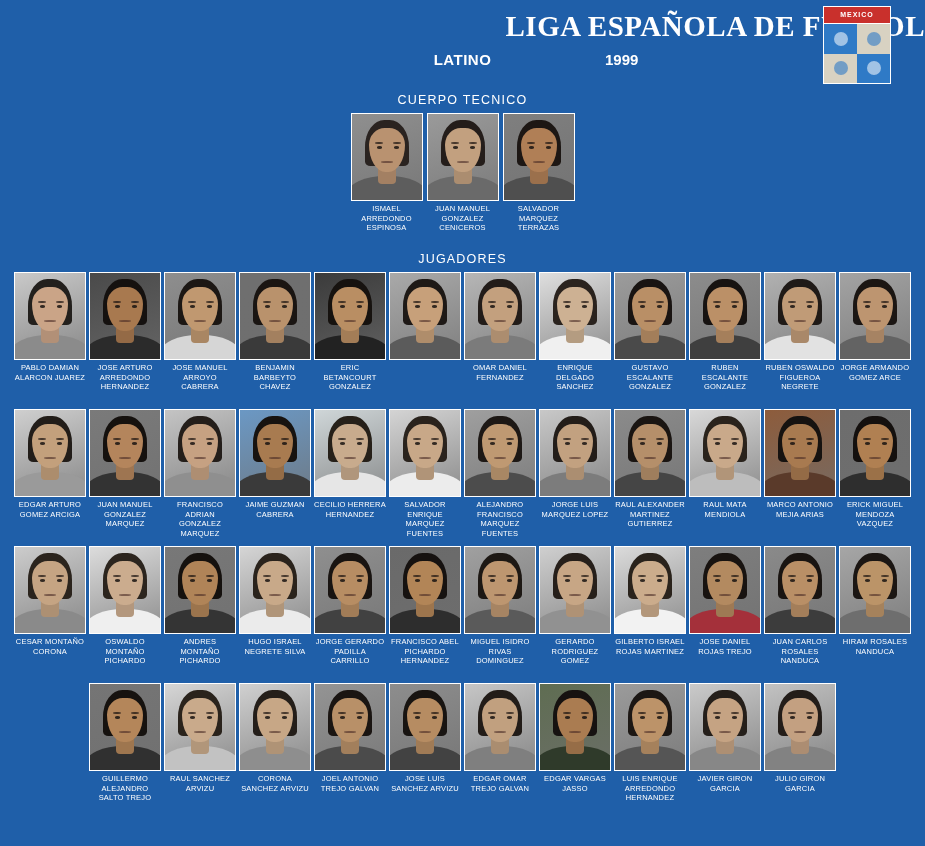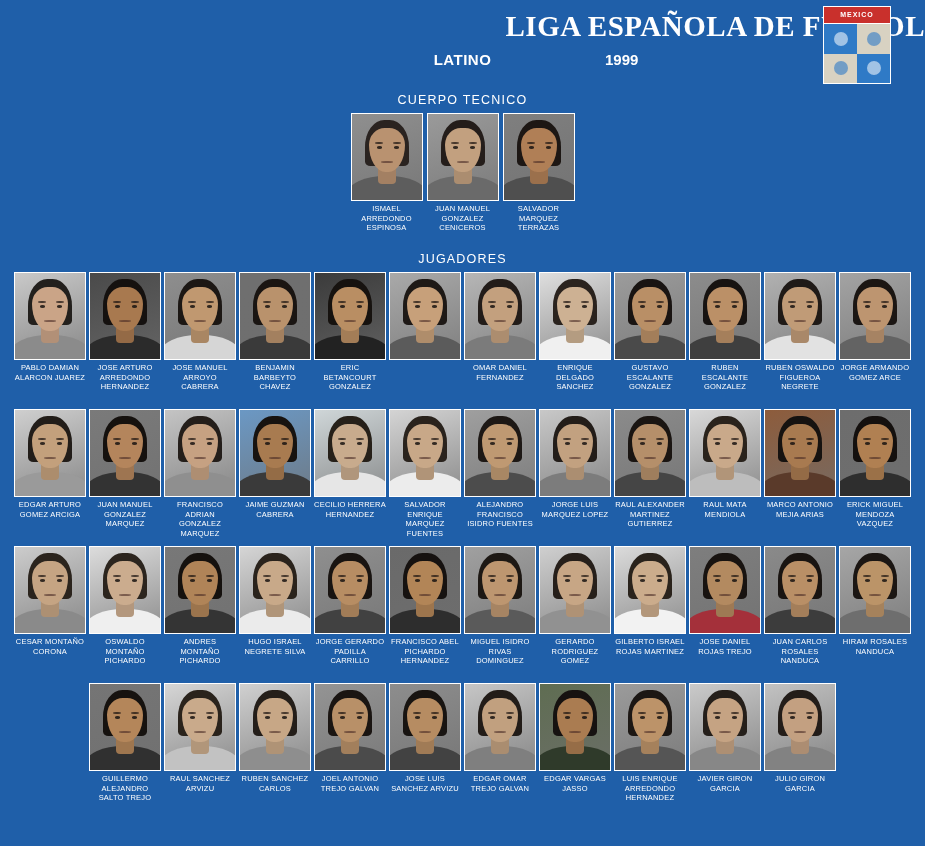--- a/index.html
+++ b/index.html
@@ -567,21 +567,21 @@
           <div class="shoulders" style="width: 78px; height: 24px; background: rgb(76, 76, 76);"></div>
           <div class="neck" style="width: 18px; height: 18px; top: 52px; background: rgb(191, 153, 114); filter: brightness(0.88);"></div>
           <div class="hair" style="width: 44px; height: 46px; top: 6px; background: rgb(29, 24, 21);"></div>
           <div class="face" style="width: 36px; height: 44px; top: 14px; background: rgb(191, 153, 114);"></div>
           <div class="eye" style="left: 25px; top: 32px;"></div>
           <div class="eye" style="left: 42px; top: 32px;"></div>
           <div class="brow" style="left: 23px; top: 28px;"></div>
           <div class="brow" style="left: 41px; top: 28px;"></div>
           <div class="mouth" style="top: 47px;"></div>
         </div>
-        <div class="caption">ALEJANDRO FRANCISCO ISIDRO FUENTES</div>
+        <div class="caption">ALEJANDRO FRANCISCO MARQUEZ FUENTES</div>
       </div>
       <div class="card">
         <div class="photo">
           <div class="bg" style="background: linear-gradient(160deg, rgb(200, 200, 200) 0%, rgba(0, 0, 0, 0.22) 140%);"></div>
           <div class="shoulders" style="width: 78px; height: 24px; background: rgb(124, 124, 124);"></div>
           <div class="neck" style="width: 18px; height: 18px; top: 52px; background: rgb(194, 161, 128); filter: brightness(0.88);"></div>
           <div class="hair" style="width: 44px; height: 46px; top: 6px; background: rgb(35, 29, 25);"></div>
           <div class="face" style="width: 36px; height: 44px; top: 14px; background: rgb(194, 161, 128);"></div>
           <div class="eye" style="left: 25px; top: 32px;"></div>
           <div class="eye" style="left: 42px; top: 32px;"></div>
@@ -867,21 +867,21 @@
           <div class="shoulders" style="width: 78px; height: 24px; background: rgb(142, 142, 142);"></div>
           <div class="neck" style="width: 18px; height: 18px; top: 52px; background: rgb(199, 167, 134); filter: brightness(0.88);"></div>
           <div class="hair" style="width: 44px; height: 46px; top: 6px; background: rgb(36, 30, 25);"></div>
           <div class="face" style="width: 36px; height: 44px; top: 14px; background: rgb(199, 167, 134);"></div>
           <div class="eye" style="left: 25px; top: 32px;"></div>
           <div class="eye" style="left: 42px; top: 32px;"></div>
           <div class="brow" style="left: 23px; top: 28px;"></div>
           <div class="brow" style="left: 41px; top: 28px;"></div>
           <div class="mouth" style="top: 47px;"></div>
         </div>
-        <div class="caption">RUBEN SANCHEZ CARLOS</div>
+        <div class="caption">CORONA SANCHEZ ARVIZU</div>
       </div>
       <div class="card">
         <div class="photo">
           <div class="bg" style="background: linear-gradient(160deg, rgb(148, 148, 148) 0%, rgba(0, 0, 0, 0.22) 140%);"></div>
           <div class="shoulders" style="width: 78px; height: 24px; background: rgb(75, 75, 75);"></div>
           <div class="neck" style="width: 18px; height: 18px; top: 52px; background: rgb(184, 144, 104); filter: brightness(0.88);"></div>
           <div class="hair" style="width: 44px; height: 46px; top: 6px; background: rgb(26, 21, 18);"></div>
           <div class="face" style="width: 36px; height: 44px; top: 14px; background: rgb(184, 144, 104);"></div>
           <div class="eye" style="left: 25px; top: 32px;"></div>
           <div class="eye" style="left: 42px; top: 32px;"></div>

